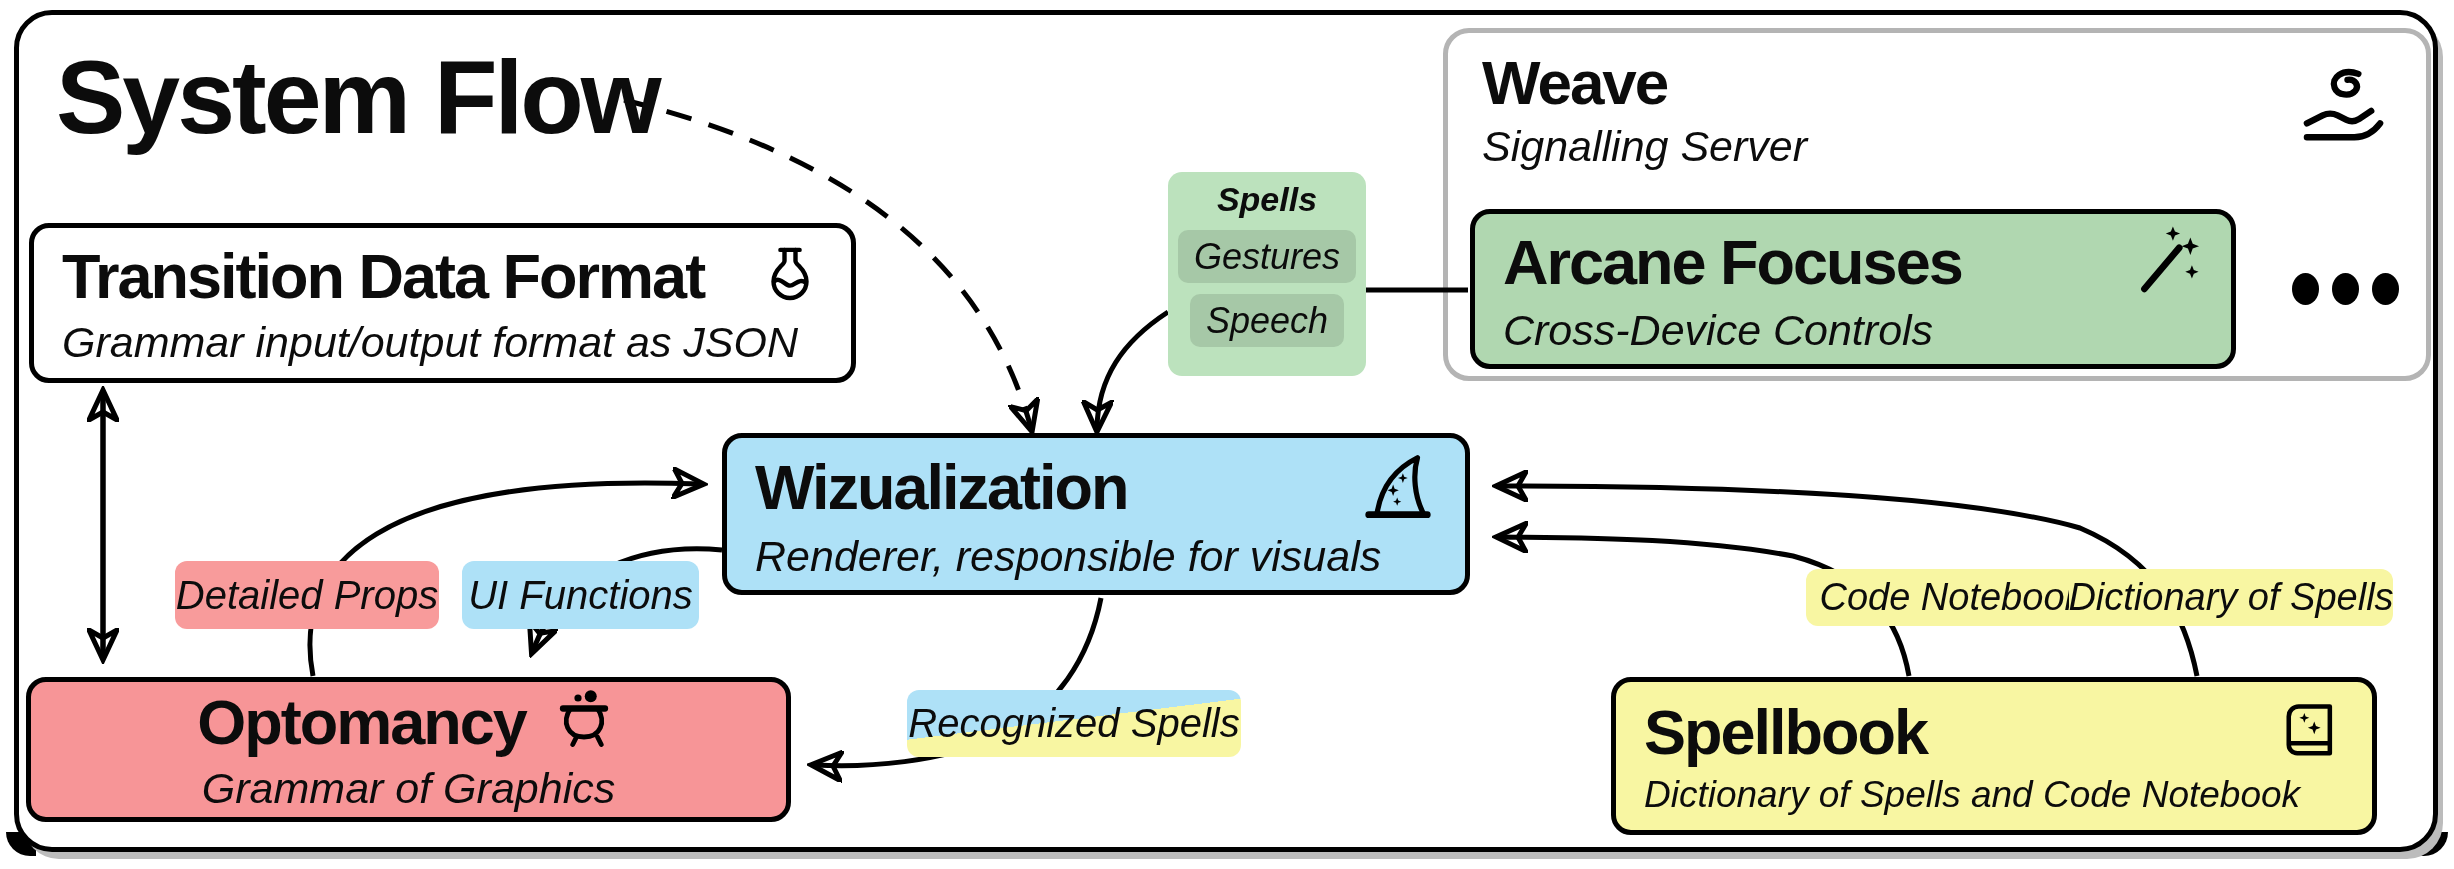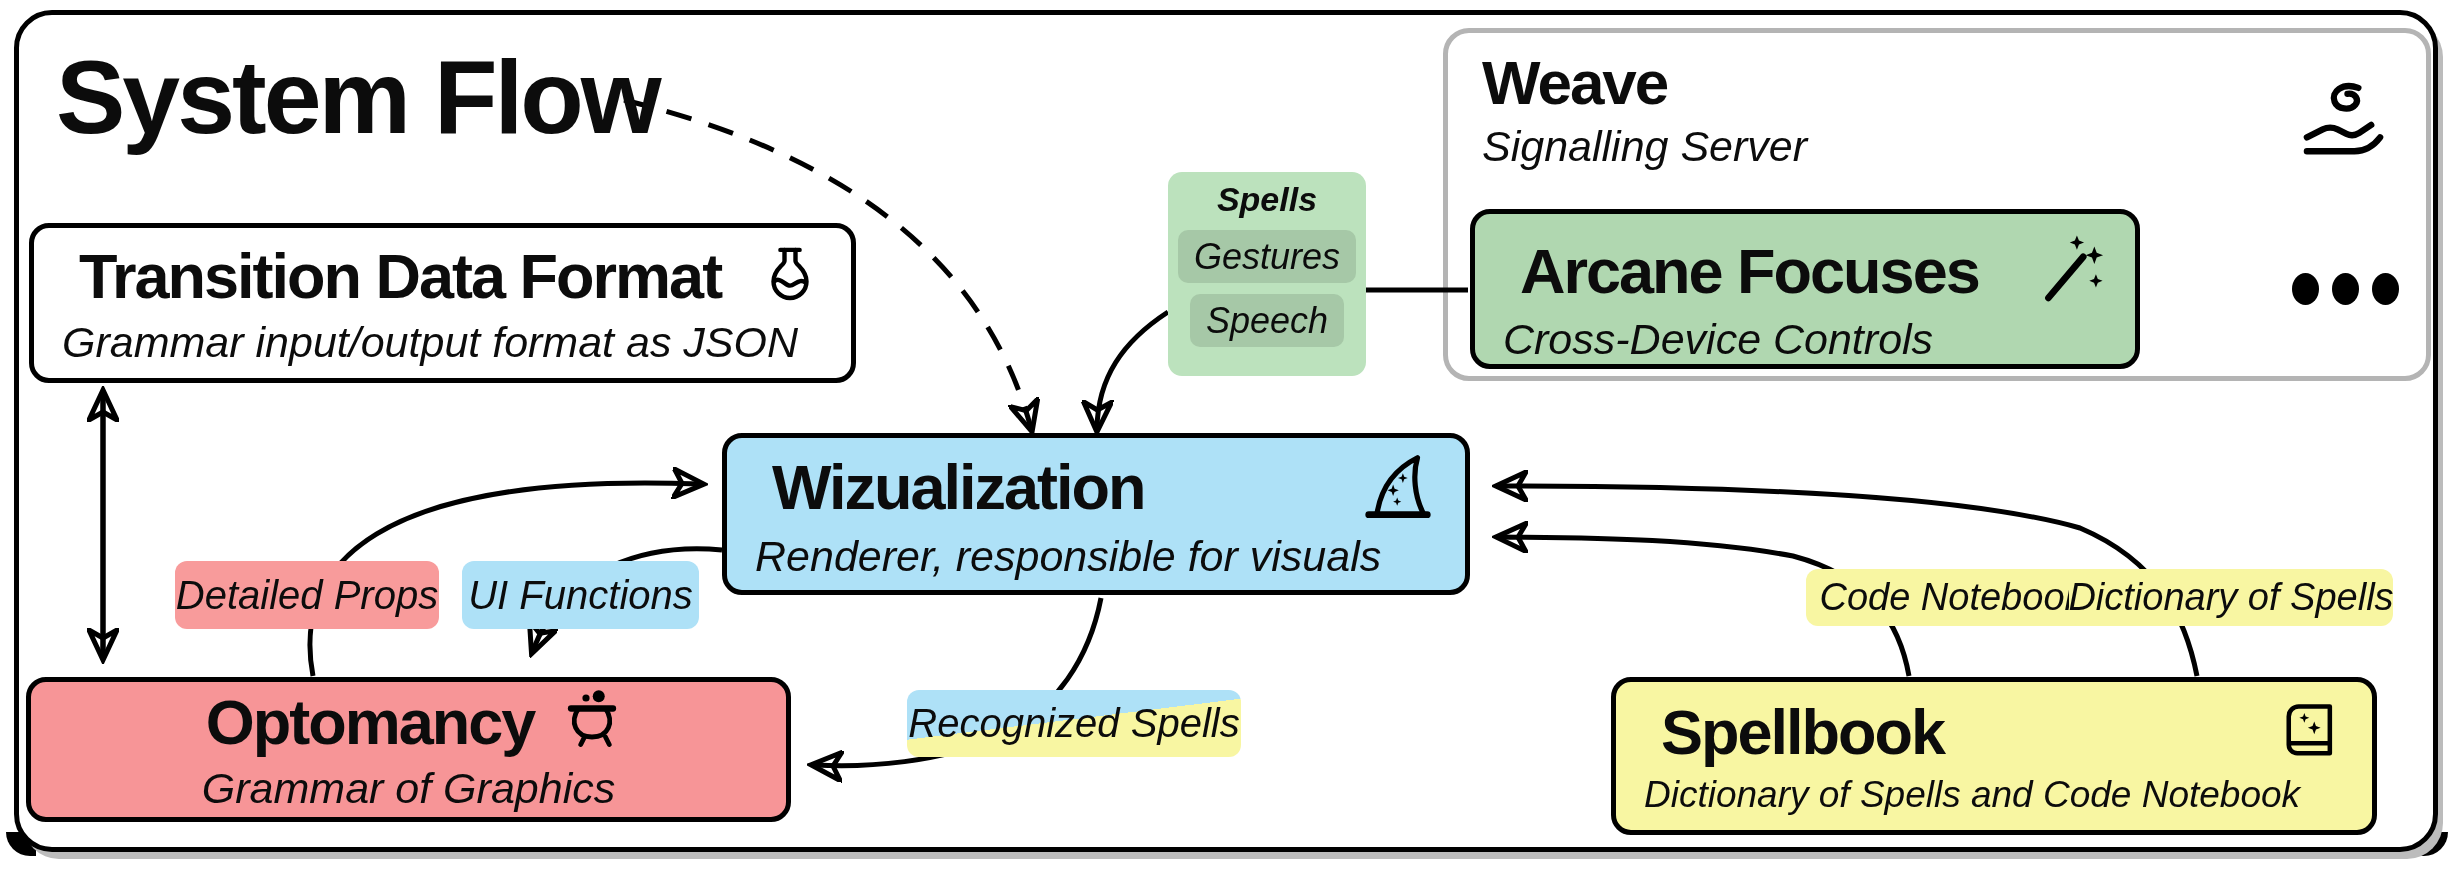--- a/index.html
+++ b/index.html
@@ -20,34 +20,34 @@
   .edges{position:absolute;left:0;top:0;width:2454px;height:869px;z-index:3;}
   .edges path{stroke:#000;stroke-width:5;fill:none;}
   .edges path.dashed{stroke-dasharray:26 18;}
 
   .node{
     position:absolute;z-index:4;border:5px solid #000;border-radius:20px;
     display:flex;flex-direction:column;justify-content:center;
     padding:0 28px;box-sizing:border-box;gap:6px;
   }
   .node-head{display:flex;align-items:center;justify-content:space-between;gap:22px;}
-  .node-title{font-size:63px;font-weight:bold;letter-spacing:-2px;white-space:nowrap;margin-left:17px;}
+  .node-title{font-size:63px;font-weight:bold;letter-spacing:-2px;white-space:nowrap;}
   .node-sub{font-size:43px;font-style:italic;white-space:nowrap;}
   .node.white{background:#fff;}
   .node.green{background:#b0d7b0;}
   .node.blue{background:#aee1f7;}
   .node.red{background:#f79597;}
   .node.yellow{background:#f8f6a2;}
 
   .container-weave{
     position:absolute;left:1443px;top:28px;width:988px;height:353px;z-index:2;
     border:5px solid #b4b4b4;border-radius:26px;background:#fff;box-sizing:border-box;
     padding:14px 34px;
   }
-  .weave-head{display:flex;justify-content:space-between;align-items:flex-end;gap:32px;}
+  .weave-head{display:flex;justify-content:space-between;align-items:center;gap:32px;}
   .weave-title{font-size:62px;font-weight:bold;letter-spacing:-2px;}
   .weave-sub{font-size:43px;font-style:italic;margin-top:4px;}
 
   .spells-group{
     position:absolute;left:1168px;top:172px;width:198px;height:204px;z-index:4;
     background:#bce2bd;border-radius:14px;display:flex;flex-direction:column;
     align-items:center;box-sizing:border-box;padding-top:8px;gap:11px;
   }
   .spells-title{font-size:34px;font-weight:bold;font-style:italic;}
   .spell-chip{
@@ -122,21 +122,21 @@
       <span class="node-title">Transition Data Format</span>
       <svg class="icon" width="66" height="66" viewBox="0 0 48 48">
         <path d="M17 5h14"></path>
         <path d="M20 5v8c0 3-8 6-8 15a12 12 0 0 0 24 0c0-9-8-12-8-15V5"></path>
         <path d="M12.5 28c4-4 8 3 11.5 3s7-6 11.5-2"></path>
       </svg>
     </div>
     <div class="node-sub">Grammar input/output format as JSON</div>
   </div>
 
-  <div class="node green" style="left:1470px;top:209px;width:670px;height:160px;justify-content:flex-end;">
+  <div class="node green" style="left:1470px;top:209px;width:766px;height:160px;">
     <div class="node-head">
       <span class="node-title">Arcane Focuses</span>
       <svg class="icon" width="76" height="76" viewBox="0 0 48 48">
         <path class="fat" d="M11 41L33 15"></path>
         <path class="fill" d="M29 1.5 L30.3 4.7 L33.5 6 L30.3 7.3 L29 10.5 L27.7 7.3 L24.5 6 L27.7 4.7 Z"></path>
         <path class="fill" d="M40 8.5 L41.5 12.5 L45.5 14 L41.5 15.5 L40 19.5 L38.5 15.5 L34.5 14 L38.5 12.5 Z"></path>
         <path class="fill" d="M41 26 L42.2 29 L45.2 30.2 L42.2 31.4 L41 34.4 L39.8 31.4 L36.8 30.2 L39.8 29 Z"></path>
       </svg>
     </div>
     <div class="node-sub">Cross-Device Controls</div>

